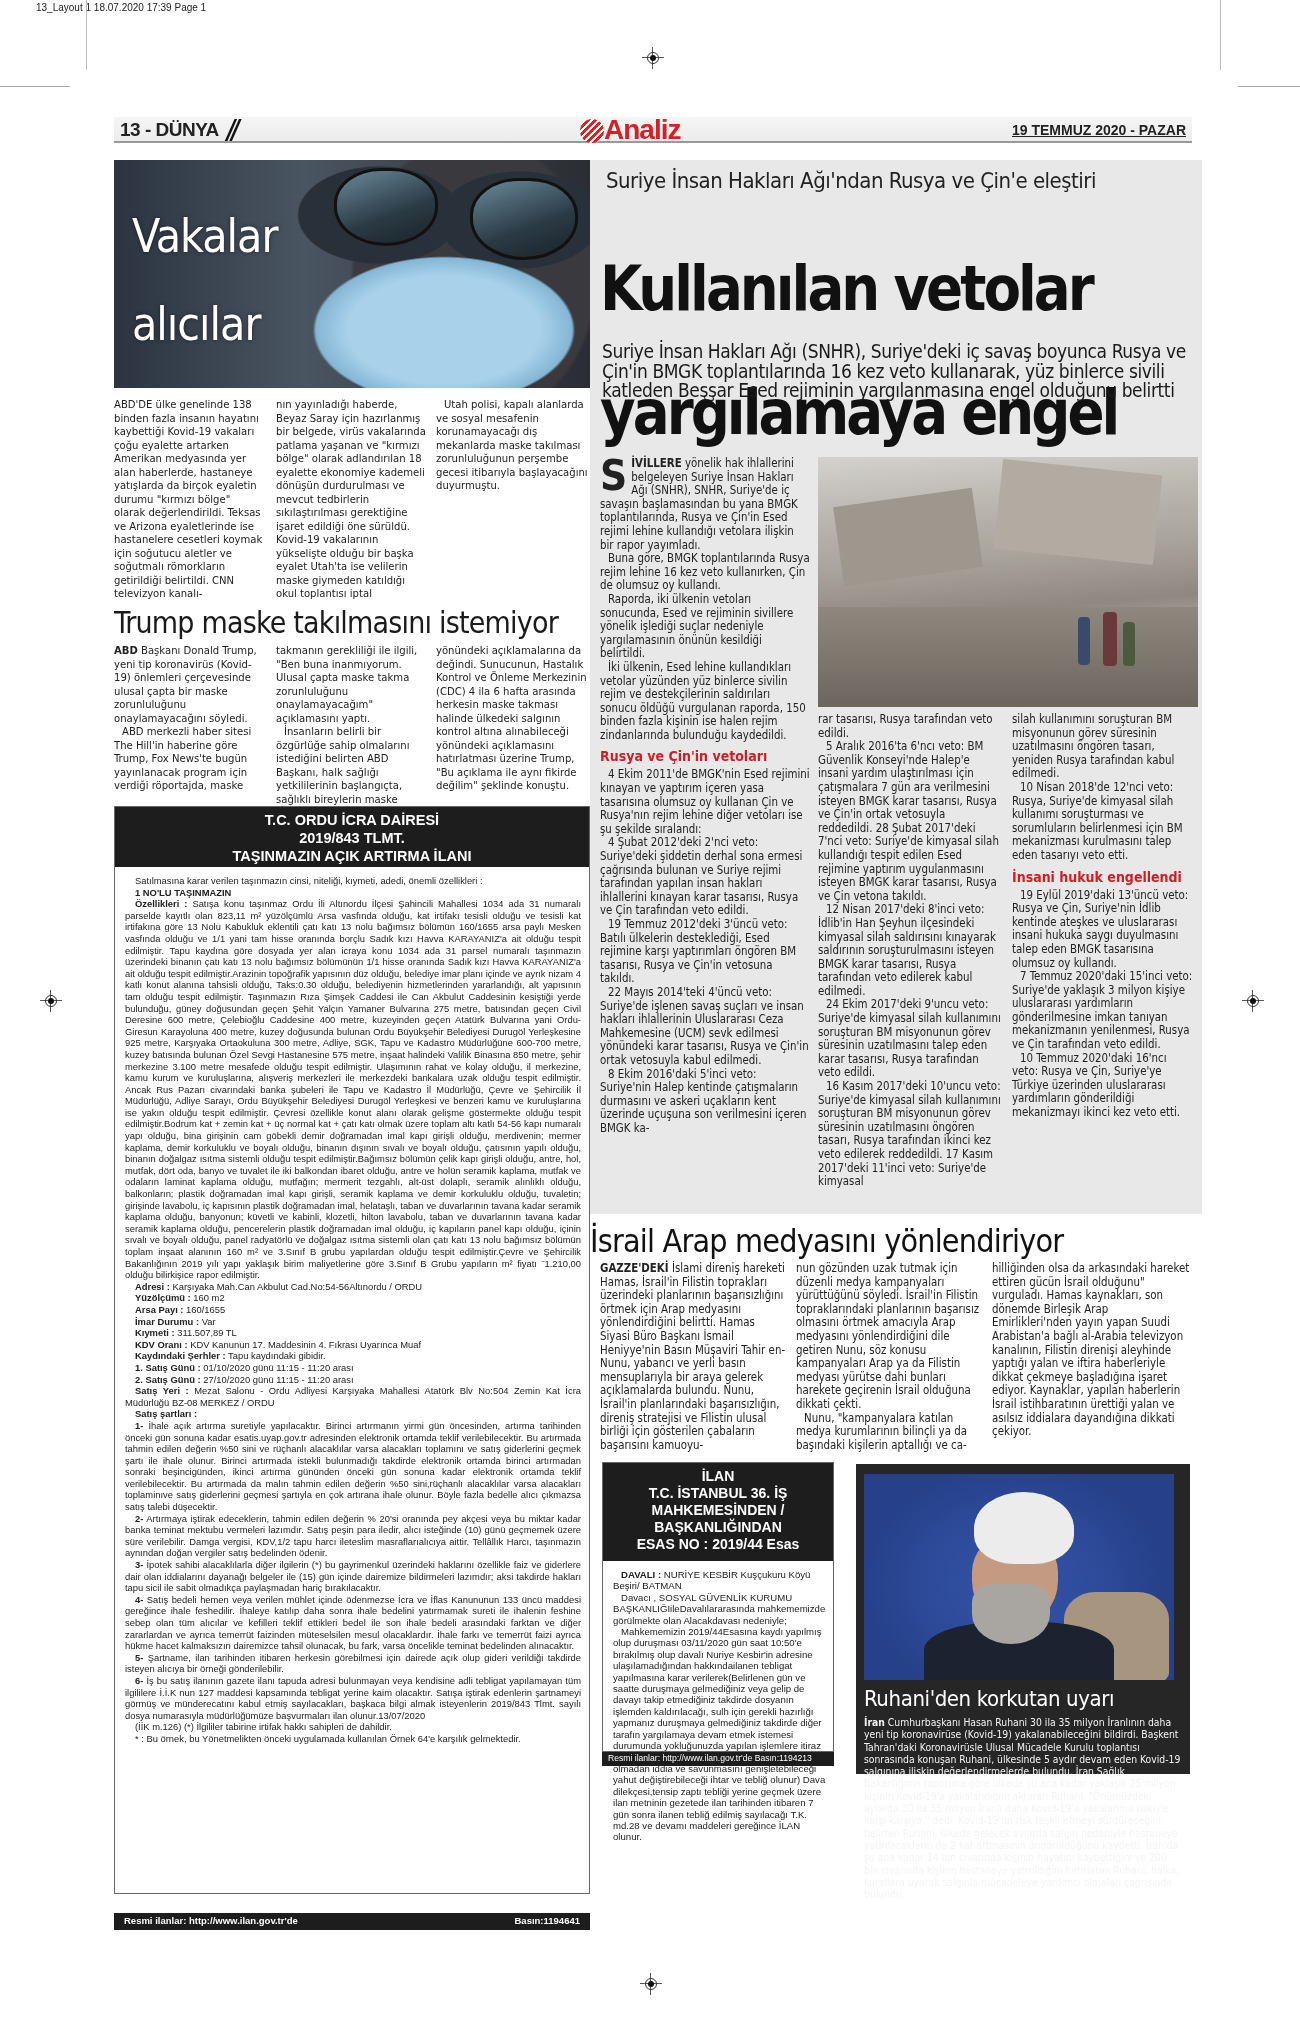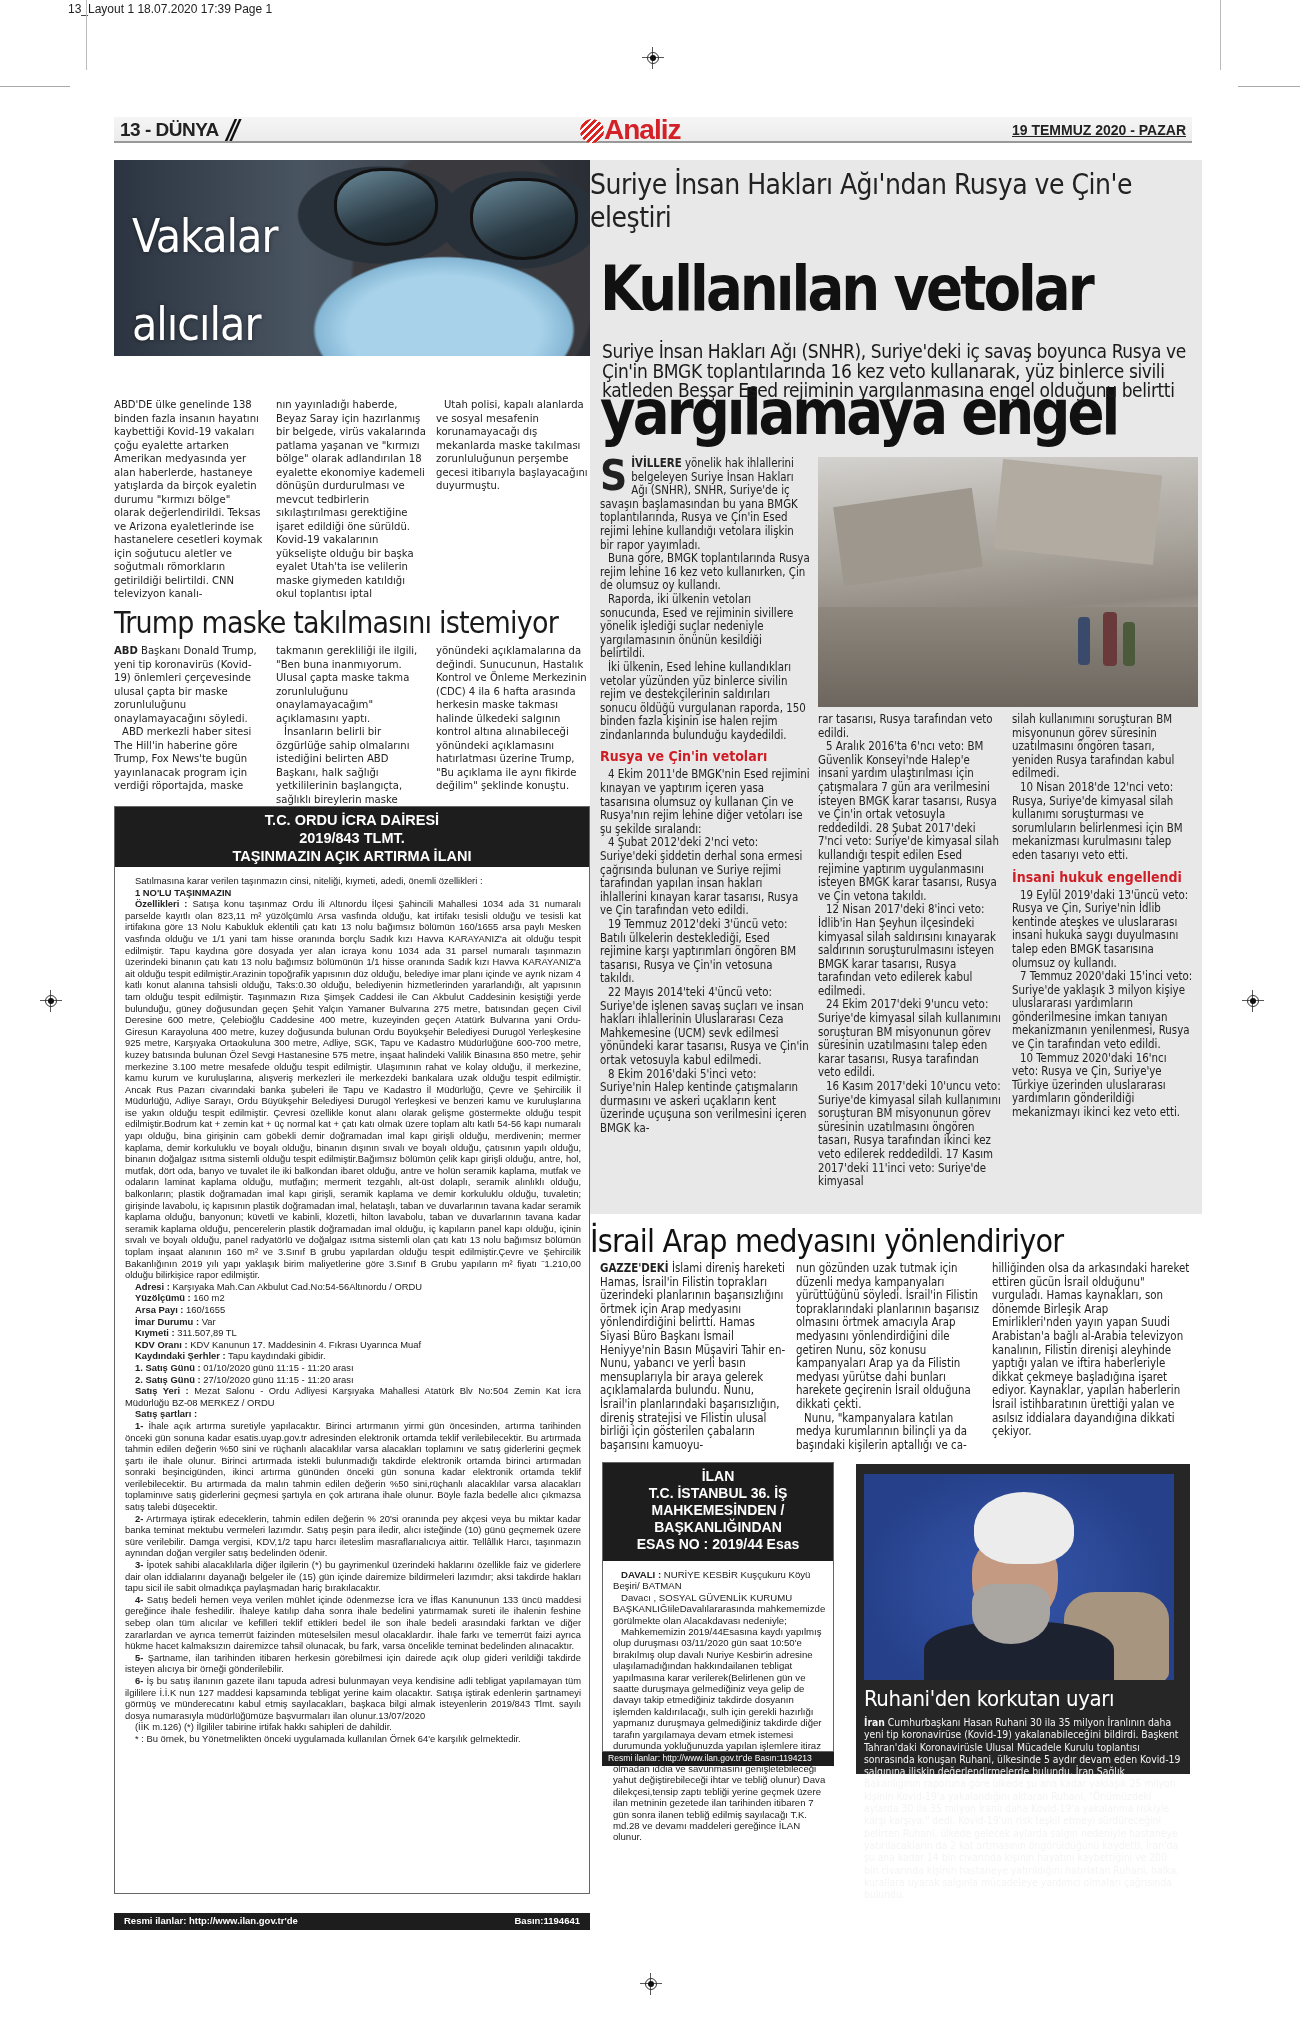--- a/index.html
+++ b/index.html
@@ -1,38 +1,38 @@
 <!DOCTYPE html>
 <html><head>
 <meta charset="utf-8">
 <style>
   * { box-sizing: border-box; margin: 0; padding: 0; }
   html, body { width: 1300px; height: 2043px; background: #ffffff; overflow: hidden; }
   body { position: relative; font-family: "DejaVu Sans Condensed", "DejaVu Sans", sans-serif; color: #1a1a1a; }
   .abs { position: absolute; }
-  .slug { left: 36px; top: 2px; font-size: 12px; font-family: "Liberation Sans Narrow", "Liberation Sans", sans-serif; color:#222;margin-left:32px; }
+  .slug { left: 36px; top: 2px; font-size: 10px; font-family: "Liberation Sans Narrow", "Liberation Sans", sans-serif; color:#222; }
   .trim-v { width: 1px; background: #bbb; }
   .trim-h { height: 1px; background: #aaa; }
   .reg { width: 22px; height: 22px; }
   .reg .ring { position:absolute; left:5px; top:5px; width:12px; height:12px; border:1px solid #333; border-radius:50%; }
   .reg .dot { position:absolute; left:8px; top:8px; width:6px; height:6px; background:#111; border-radius:50%; }
   .reg .hl { position:absolute; left:0; top:10px; width:22px; height:1px; background:#555; }
   .reg .vl { position:absolute; left:10px; top:0; width:1px; height:22px; background:#555; }
 
   
   .masthead { left: 114px; top: 117px; width: 1078px; height: 26px; background: linear-gradient(#f5f5f5,#ececec); border-bottom: 2px solid #999; }
   .section-label { left: 6px; top: 2px; font-family: "Liberation Sans Narrow", "Liberation Sans", sans-serif; font-size: 19px; font-weight: bold; color:#222; letter-spacing: -0.5px; }
   .section-slash { left: 113px; top: -2px; font-size: 26px; font-weight: bold; font-style: italic; color:#111; letter-spacing:-4px; }
   .logo { left: 466px; top: -1px; width: 150px; height: 28px; }
   .logo-mark { position:absolute; left: 0; top: 3px; width: 24px; height: 24px; border-radius: 50%; background: repeating-linear-gradient(135deg,#d22 0 3px,#fff 3px 5px); }
   .logo-text { position:absolute; left: 24px; top: -2px; font-family: "Liberation Sans", sans-serif; font-weight: bold; font-size: 28px; color: #d42027; letter-spacing: -1px; }
   .dateline { right: 6px; top: 5px; font-family: "Liberation Sans Narrow", "Liberation Sans", sans-serif; font-size: 14px; font-weight: bold; text-decoration: underline; color:#222; }
 
   
-  .photo-mask { left: 114px; top: 160px; width: 476px; height: 196px; overflow:hidden;
+  .photo-mask { left: 114px; top: 160px; width: 476px; height: 228px; overflow:hidden;
     background:
       radial-gradient(ellipse 160px 90px at 330px 170px, #a8d2ea 0 60%, #84b6d4 80%, transparent 82%),
       radial-gradient(ellipse 100px 60px at 265px 55px, #28313a 0 80%, transparent 82%),
       radial-gradient(ellipse 100px 60px at 405px 60px, #28313a 0 80%, transparent 82%),
       radial-gradient(ellipse 200px 230px at 360px 120px, #3a3a3e 0 60%, transparent 62%),
       linear-gradient(90deg, #2b3440 0%, #4a5562 40%, #3a4048 70%, #2a2d33 100%); }
   .photo-mask .lens { position:absolute; border-radius: 45% 45% 50% 50%; background: linear-gradient(160deg,#6a8a9a,#2a3a44 60%,#1a2228); border: 3px solid #111; }
   .photo-headline { left: 18px; top: 10px; color: #fff; font-family: "DejaVu Sans Condensed", "DejaVu Sans", sans-serif; font-size: 46px; line-height: 44px; font-weight: 500; letter-spacing: -1px; text-shadow: 0 0 4px rgba(0,0,0,0.5); white-space: pre-line; }
 
   .col-text { font-family: "DejaVu Sans Condensed", "DejaVu Sans", sans-serif; font-size: 11.2px; line-height: 13.5px; color:#222; text-align: left; }
@@ -46,21 +46,21 @@
   .legal { left: 114px; top: 806px; width: 476px; height: 1088px; border: 1px solid #666; background:#fff; }
   .legal-header { position:absolute; left:0; top:0; width:100%; height:60px; background:#1d1d1d; color:#fff; text-align:center; font-family: "Liberation Sans", sans-serif; font-weight: bold; font-size: 14.5px; line-height: 18px; padding-top: 4px; }
   .legal-body { position:absolute; left: 10px; top: 68px; width: 456px; font-family: "Liberation Sans Narrow", "Liberation Sans", sans-serif; font-size: 9.4px; line-height: 11.6px; color:#222; text-align: justify; }
   .legal-body p { text-indent: 10px; }
   .legal-body b { font-weight: bold; }
   .legal-footer { left: 114px; top: 1913px; width: 476px; height: 17px; background:#1d1d1d; color:#fff; font-family: "Liberation Sans", sans-serif; font-weight: bold; font-size: 9.5px; }
   .legal-footer span { position:absolute; top: 2px; }
 
   
   .right-box { left: 590px; top: 160px; width: 612px; height: 1054px; background: #e8e8e8; }
-  .kicker { left: 0; top: 8px; font-family: "DejaVu Sans Condensed", "DejaVu Sans", sans-serif; font-size: 28px; color:#222; letter-spacing: -0.5px; }
+  .kicker { left: 16px; top: 8px; font-family: "DejaVu Sans Condensed", "DejaVu Sans", sans-serif; font-size: 22px; color:#222; letter-spacing: -0.5px; text-align: center; }
   .main-hl { left: 10px; top: 36px; font-family: "DejaVu Sans Condensed", "DejaVu Sans", sans-serif; font-weight: 900; font-size: 62px; line-height: 62px; color:#111; letter-spacing: -3px; white-space: pre-line; transform: scaleX(0.98); transform-origin: left top; }
   .deck { left: 12px; top: 182px; width: 600px; font-family: "DejaVu Sans Condensed", "DejaVu Sans", sans-serif; font-size: 19px; line-height: 19.5px; color:#1a1a1a; letter-spacing: -0.4px; }
   .drop-cap { float:left; font-size: 42px; line-height: 34px; font-weight: bold; margin: 2px 4px 0 0; font-family: "DejaVu Sans Condensed", "DejaVu Sans", sans-serif; }
   .subhead-red { color: #d01d25; font-weight: bold; font-size: 14px; line-height: 18px; margin: 5px 0 3px 0; text-indent: 0 !important; }
 
   .photo-syria { left: 228px; top: 297px; width: 380px; height: 250px; overflow:hidden;
     background:
       radial-gradient(ellipse 70px 40px at 320px 210px, #2c2a28 0 70%, transparent 72%),
       linear-gradient(175deg, #d4d2cf 0%, #bcb8b2 20%, #a9a49c 40%, #8f8880 60%, #b6b1a9 75%, #cfcac2 100%); }
   .rubble { position:absolute; background: #7d776f; }

